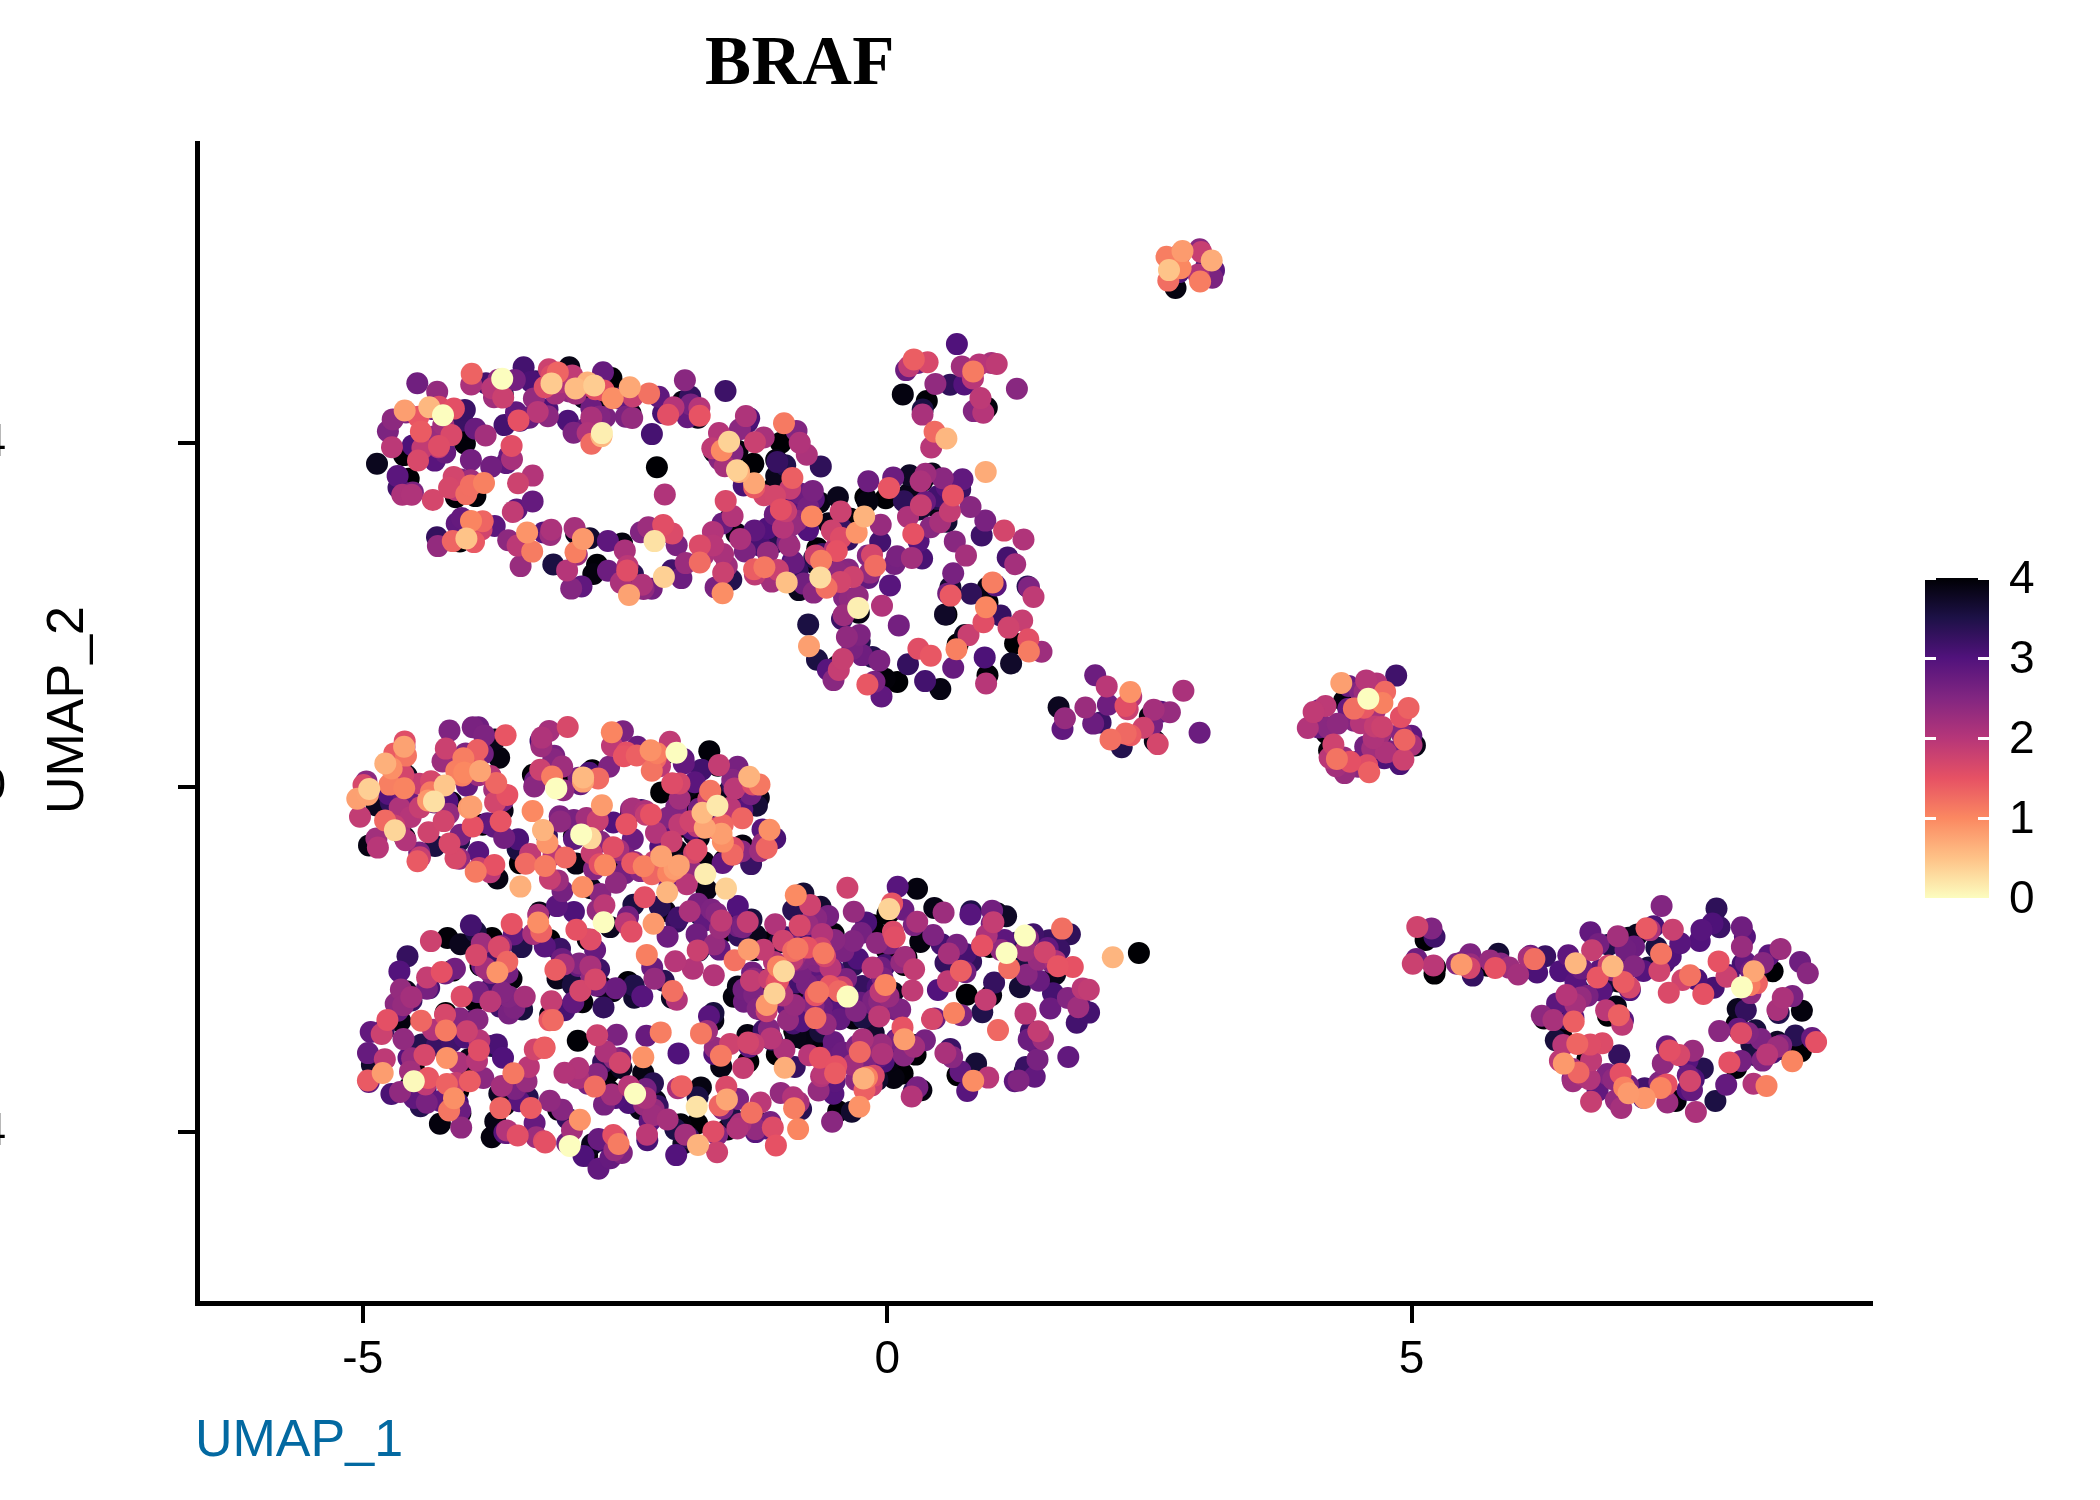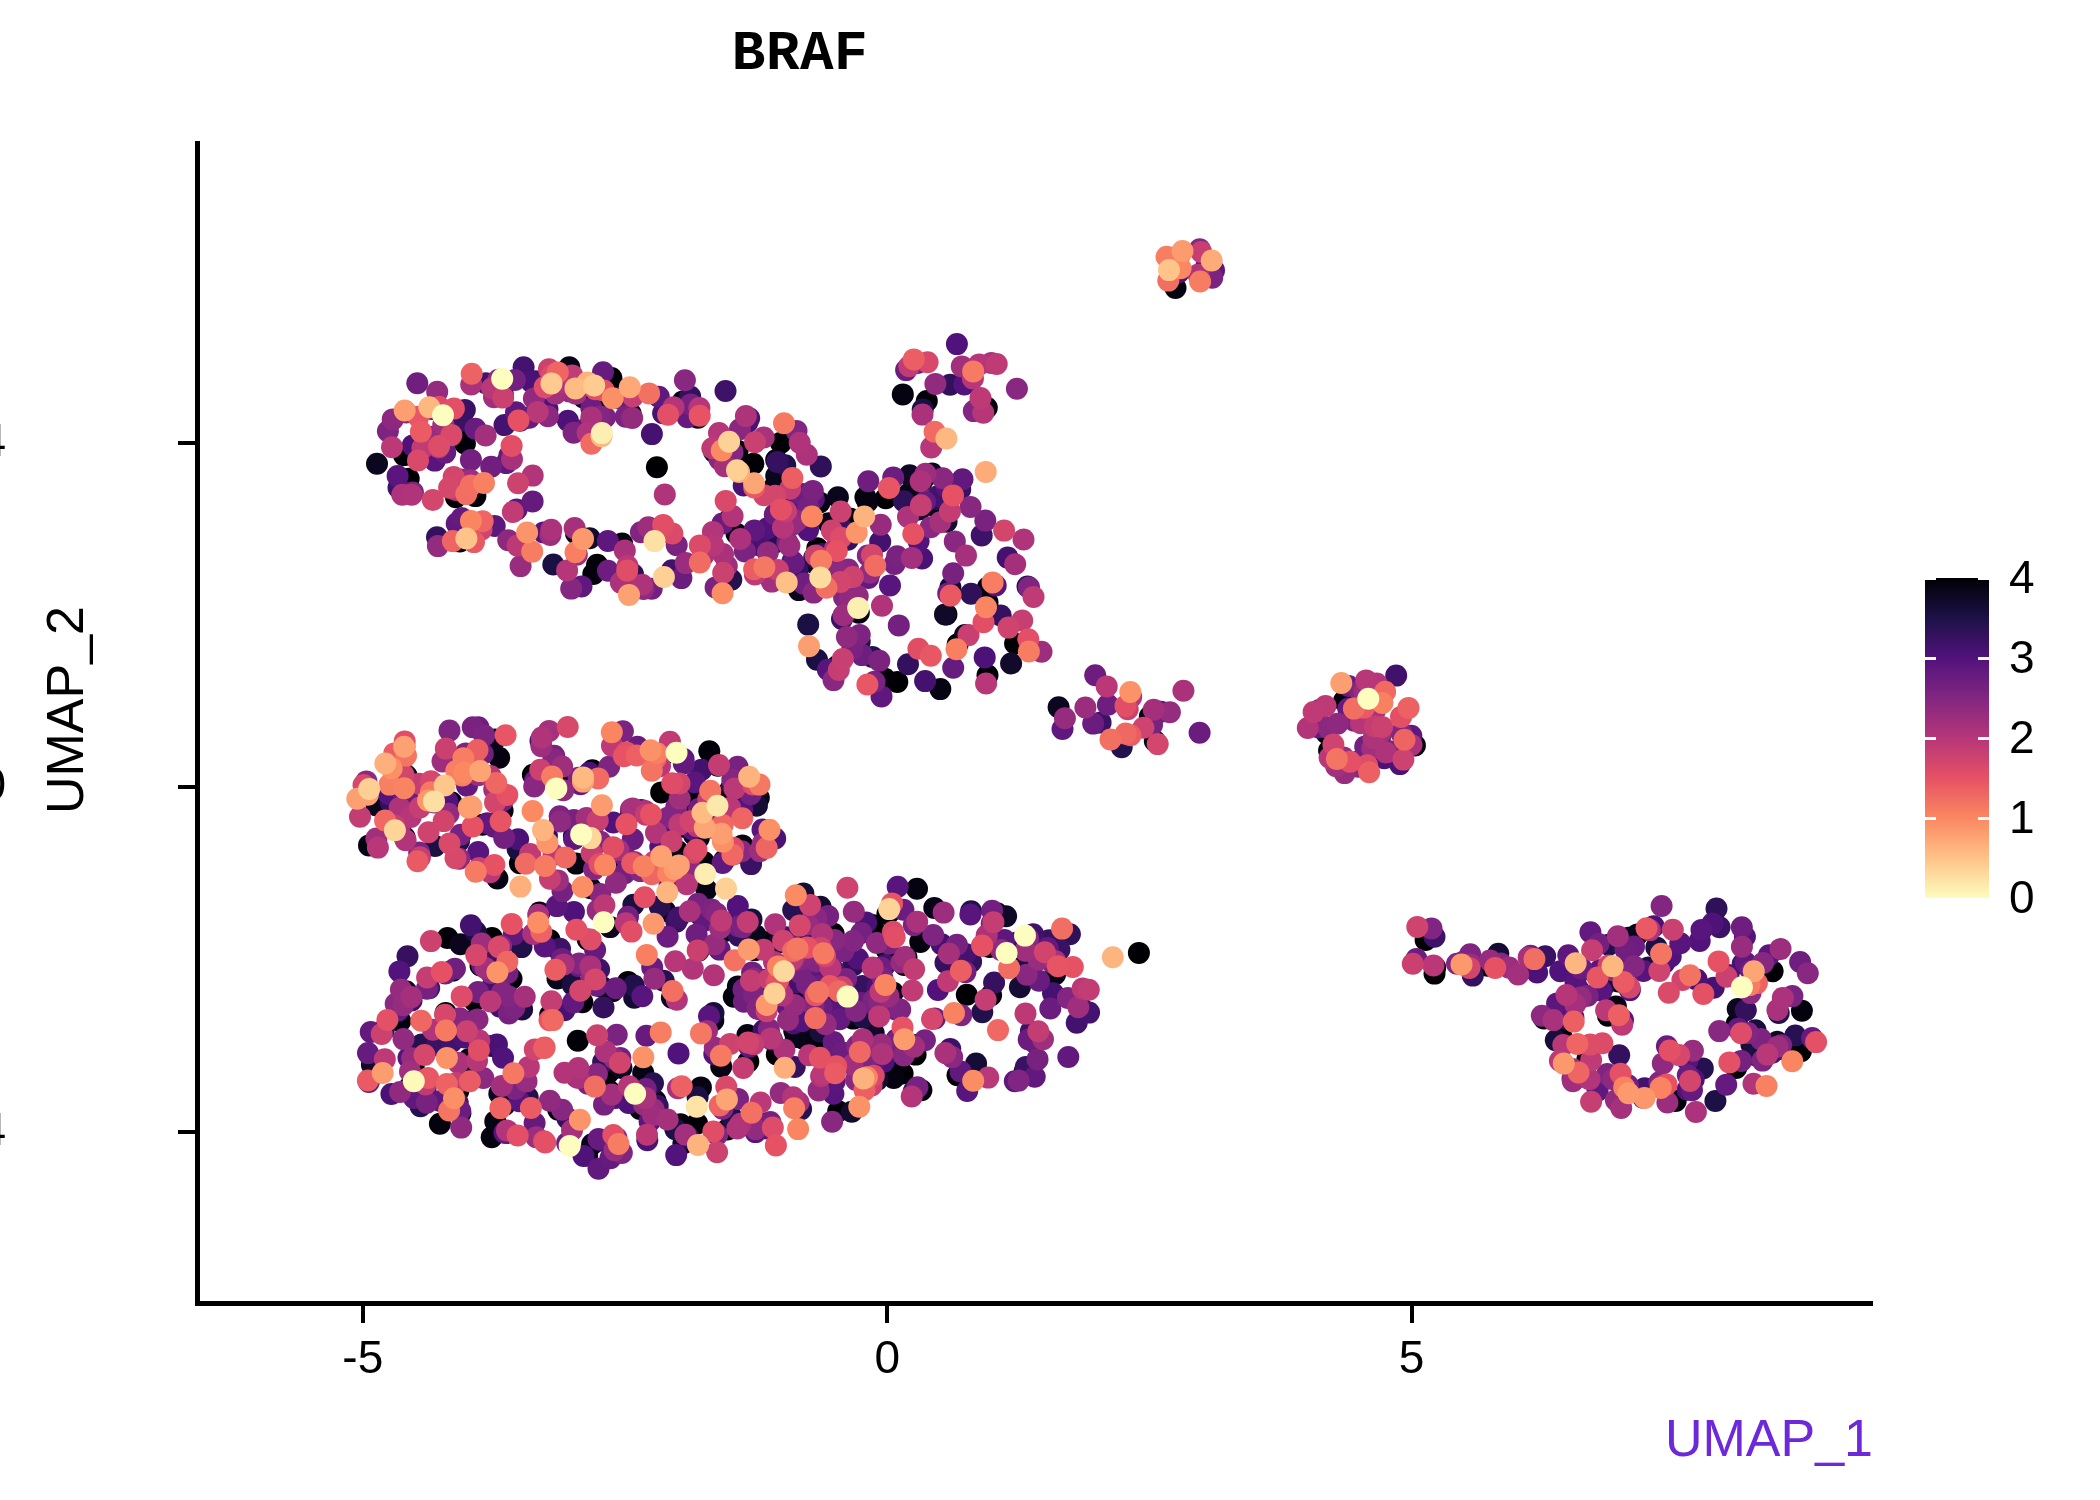--- a/index.html
+++ b/index.html
@@ -21,25 +21,25 @@
     width: 2100px;
     height: 1500px;
     background: #ffffff;
   }
   #plot-title {
     position: absolute;
     left: 0;
     top: 22px;
     width: 1600px;
     text-align: center;
-    font-size: 56px;
+    font-size: 69px;
     font-weight: bold;
     color: #000000;
     letter-spacing: 0.5px;
-    font-family: Liberation Mono, monospace;
+    font-family: Liberation Serif, serif;
   }
   
   #panel {
     position: absolute;
     left: 195px;
     top: 141px;
     width: 1678px;
     height: 1163px;
     background: #ffffff;
   }
@@ -89,23 +89,23 @@
     color: #000000;
     text-align: center;
     white-space: nowrap;
     font-family: "Liberation Sans", sans-serif;
   }
   #xlab {
     position: absolute;
     top: 1408px;
     left: 195px;
     width: 1678px;
-    text-align: right;
+    text-align: left;
     font-size: 52px;
-    color: #6d28d9;
+    color: #0369a1;
     font-family: "Liberation Sans", sans-serif;
   }
   #ylab {
     position: absolute;
     left: -245px;
     top: 680px;
     width: 620px;
     text-align: center;
     font-size: 52px;
     color: #000000;

